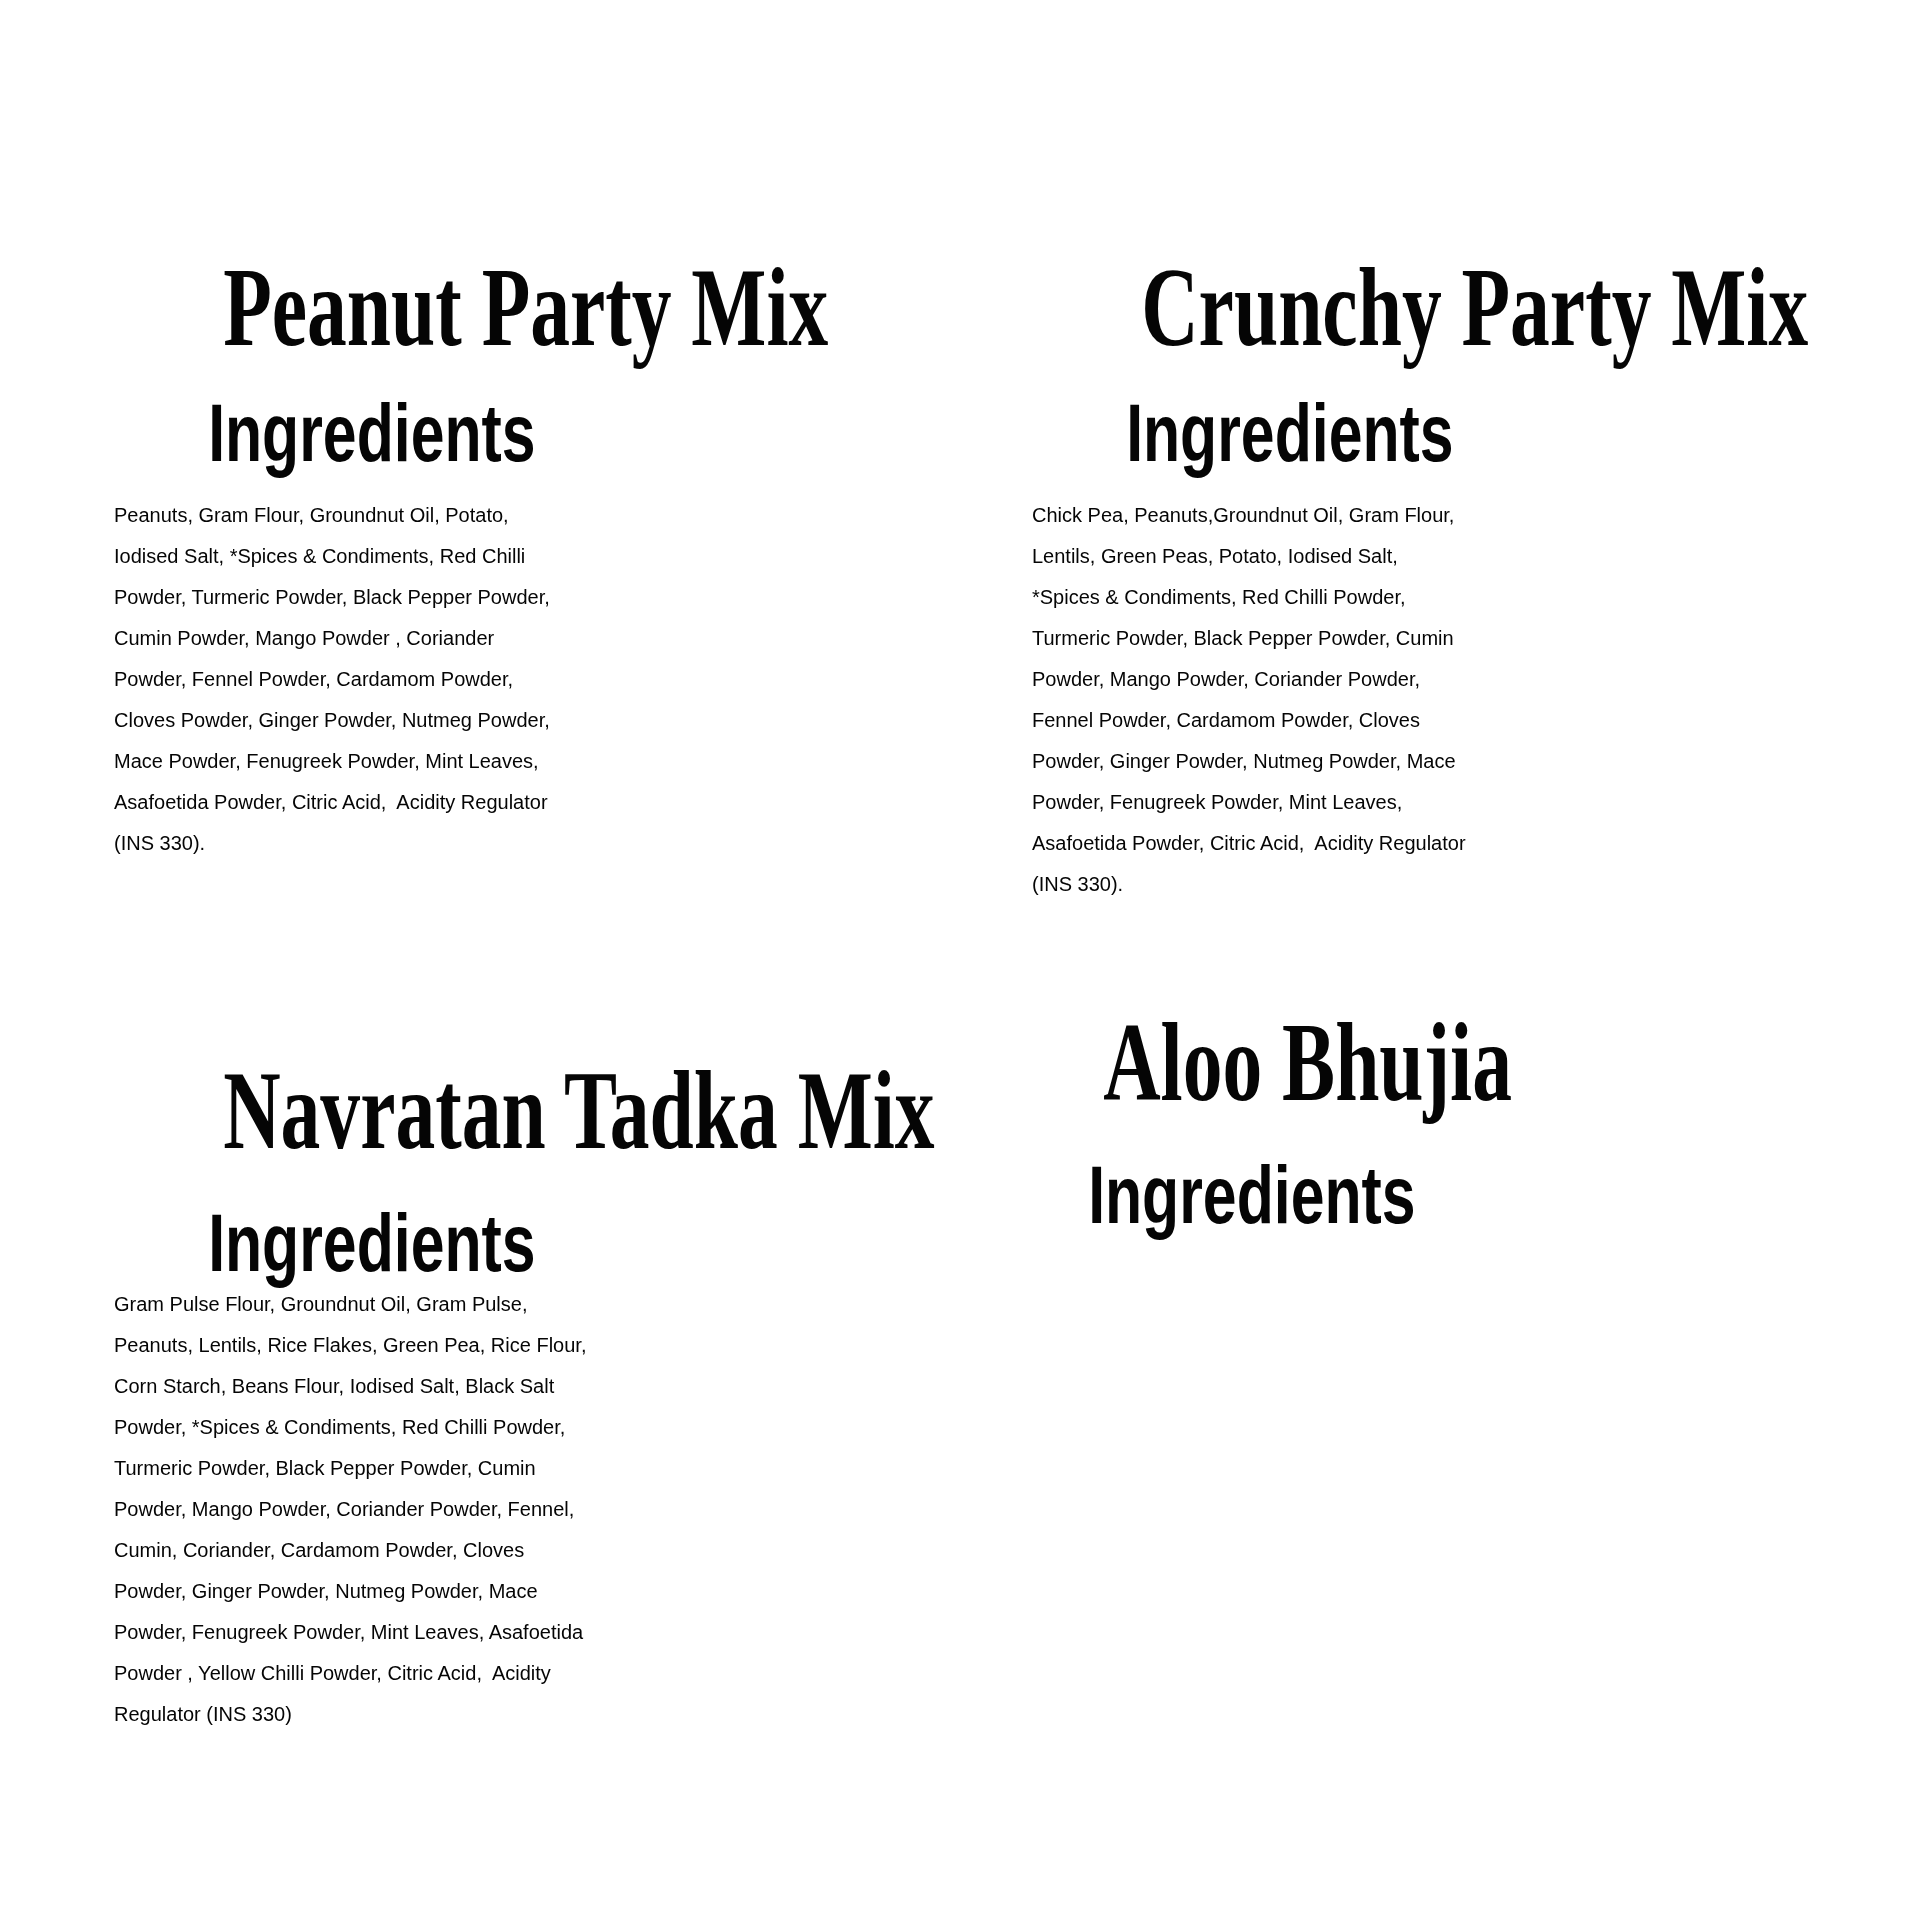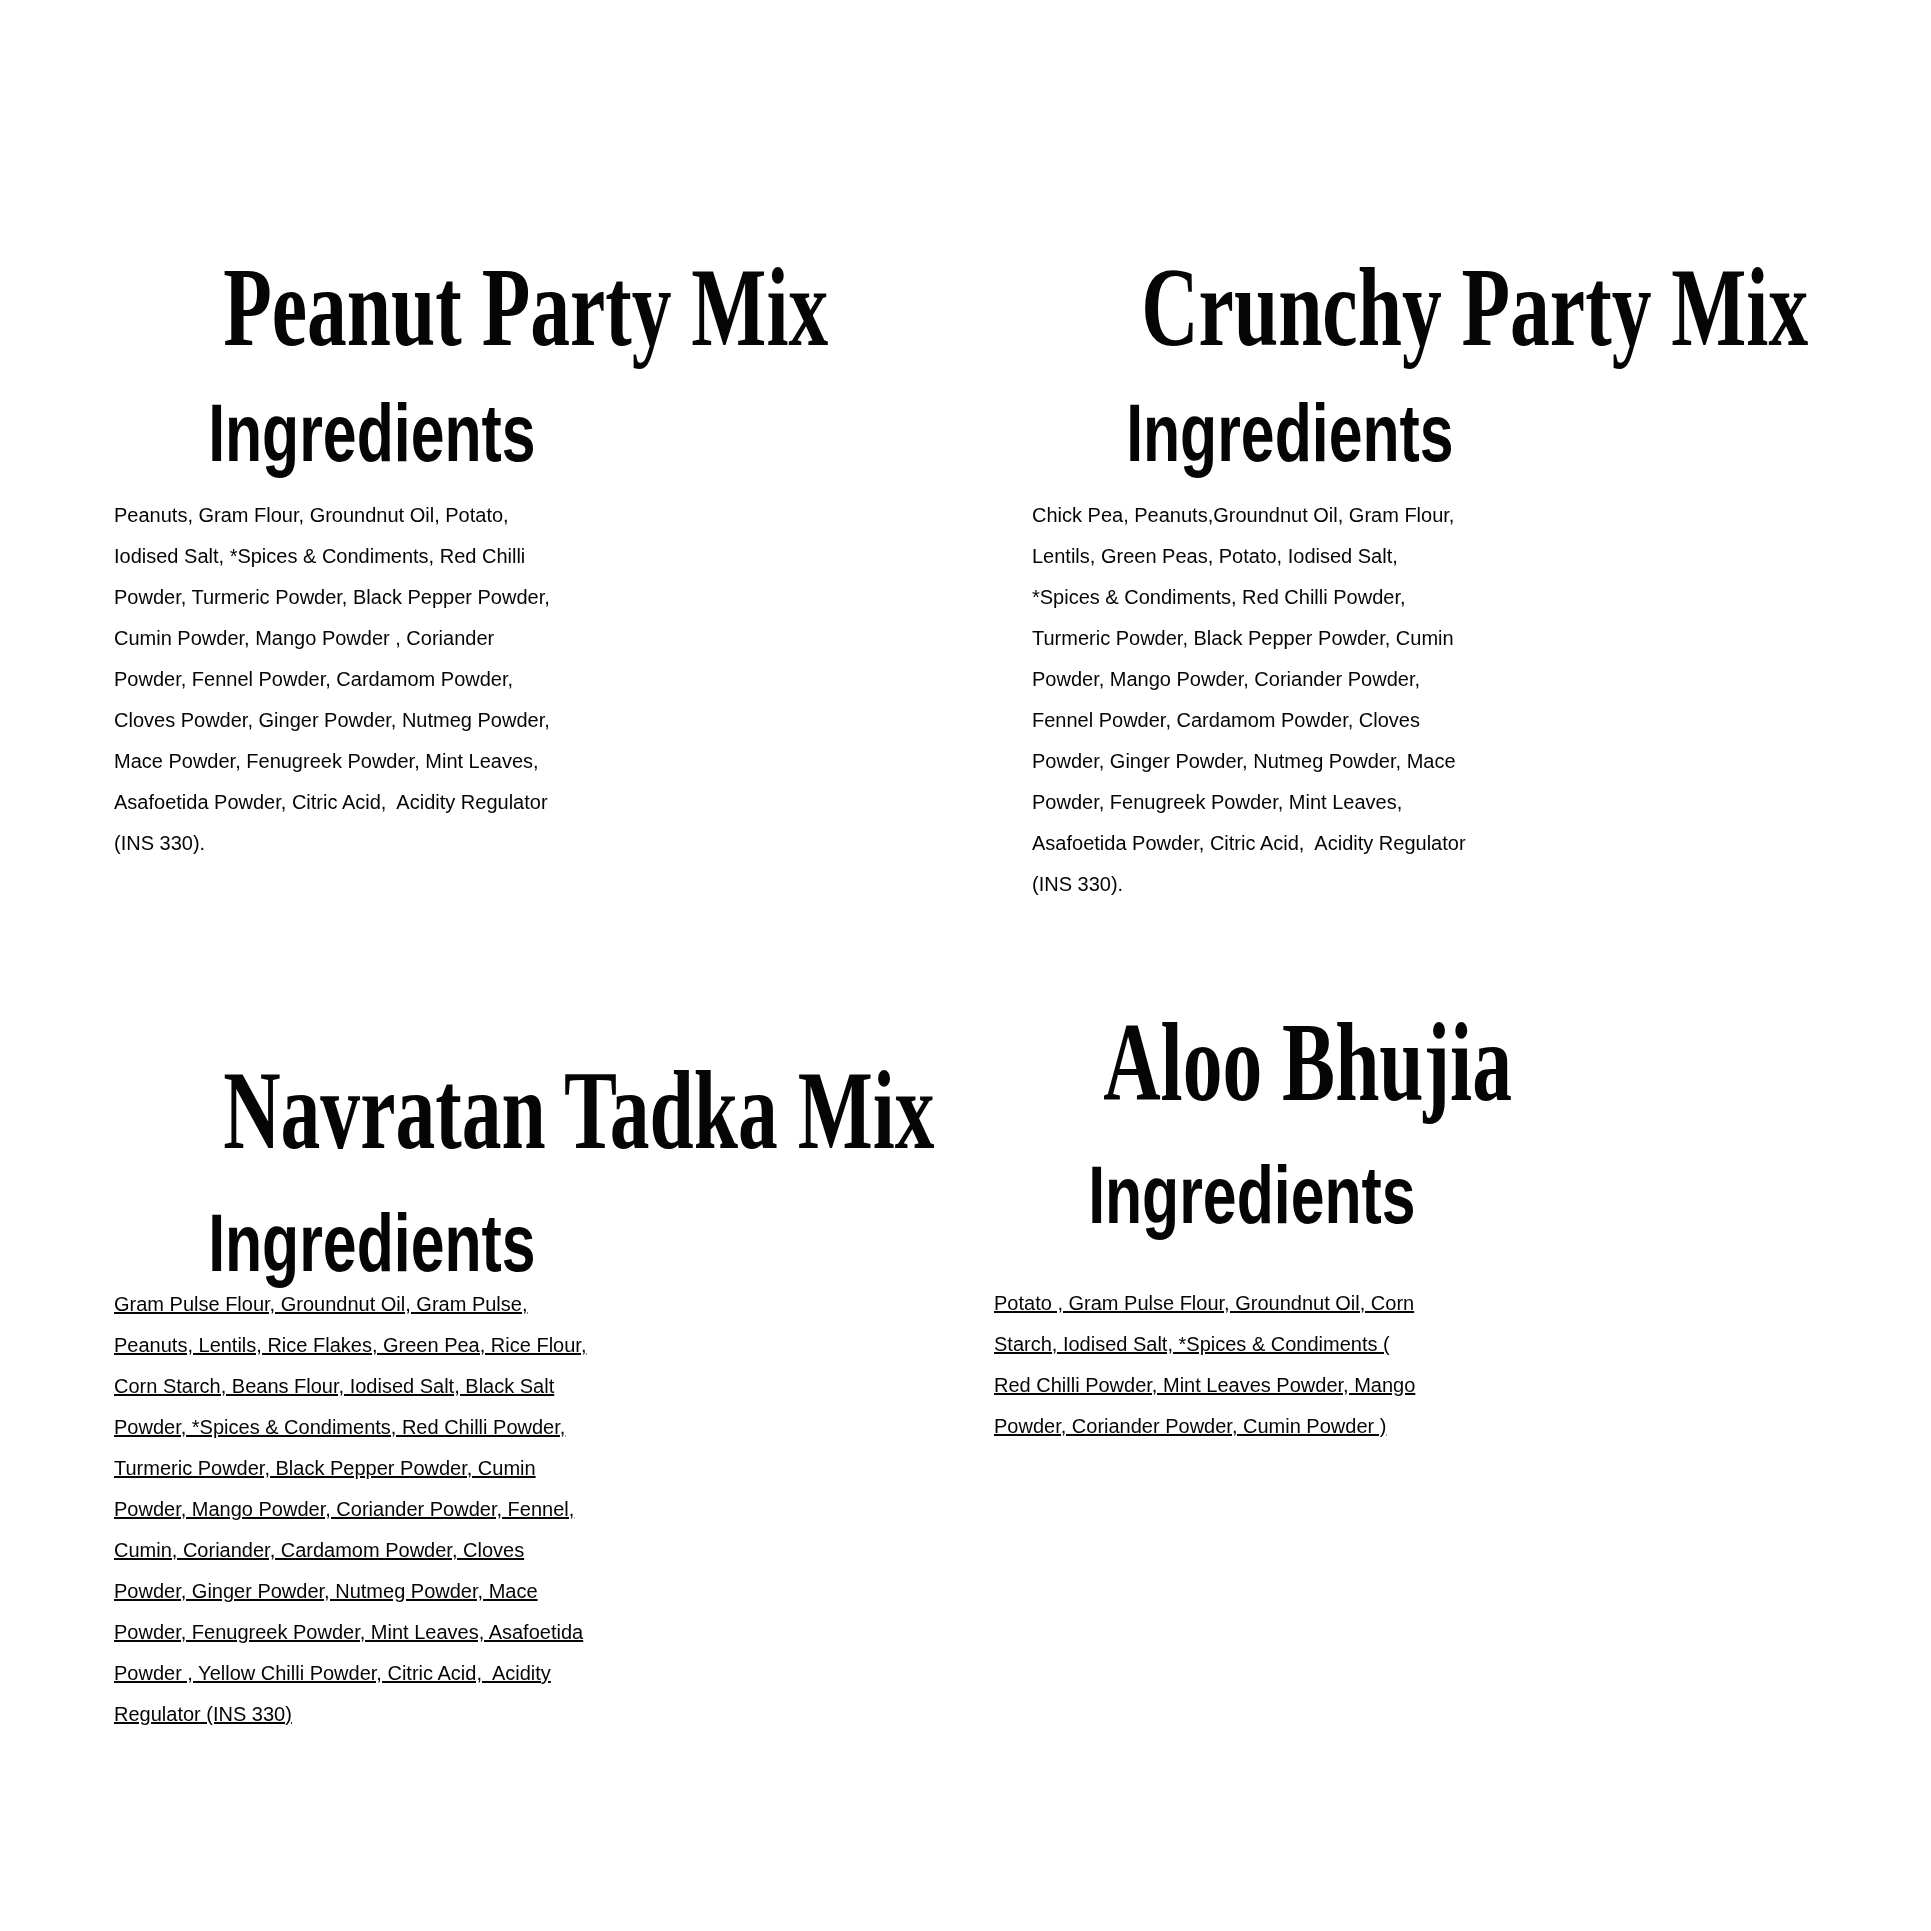--- a/index.html
+++ b/index.html
@@ -48,21 +48,21 @@
   .row-top h2.ing-head    { margin-top: 30px; }
   .row-bottom h2.ing-head { margin-top: 37px; }
 
   p.ing-text {
     margin: 0;
     font-size: 20px;
     line-height: 41px;
     white-space: pre-wrap;
   }
   .row-top p.ing-text            { margin-top: 21px; }
-  .row-bottom p.ing-text         { margin-top: 0px; text-decoration: underline;  }
+  .row-bottom p.ing-text         { margin-top: 0px;  }
   .row-bottom p.ing-text.gapped  { margin-top: 47px; }
 </style>
 </head>
 <body style="background: rgb(255, 255, 255); color: rgb(5, 5, 5);">
 
 <section class="product sec-tl row-top">
   <h1 class="title">Peanut Party Mix</h1>
   <h2 class="ing-head">Ingredients</h2>
   <p class="ing-text">Peanuts, Gram Flour, Groundnut Oil, Potato,
 Iodised Salt, *Spices &amp; Condiments, Red Chilli
@@ -102,18 +102,14 @@
 Cumin, Coriander, Cardamom Powder, Cloves
 Powder, Ginger Powder, Nutmeg Powder, Mace
 Powder, Fenugreek Powder, Mint Leaves, Asafoetida
 Powder , Yellow Chilli Powder, Citric Acid,  Acidity
 Regulator (INS 330)</p>
 </section>
 
 <section class="product sec-br row-bottom">
   <h1 class="title">Aloo Bhujia</h1>
   <h2 class="ing-head">Ingredients</h2>
-  <p class="ing-text gapped">Potato , Gram Pulse Flour, Groundnut Oil, Corn
-Starch, Iodised Salt, *Spices &amp; Condiments (
-Red Chilli Powder, Mint Leaves Powder, Mango
-Powder, Coriander Powder, Cumin Powder )</p>
 </section>
 
 
 </body></html>

